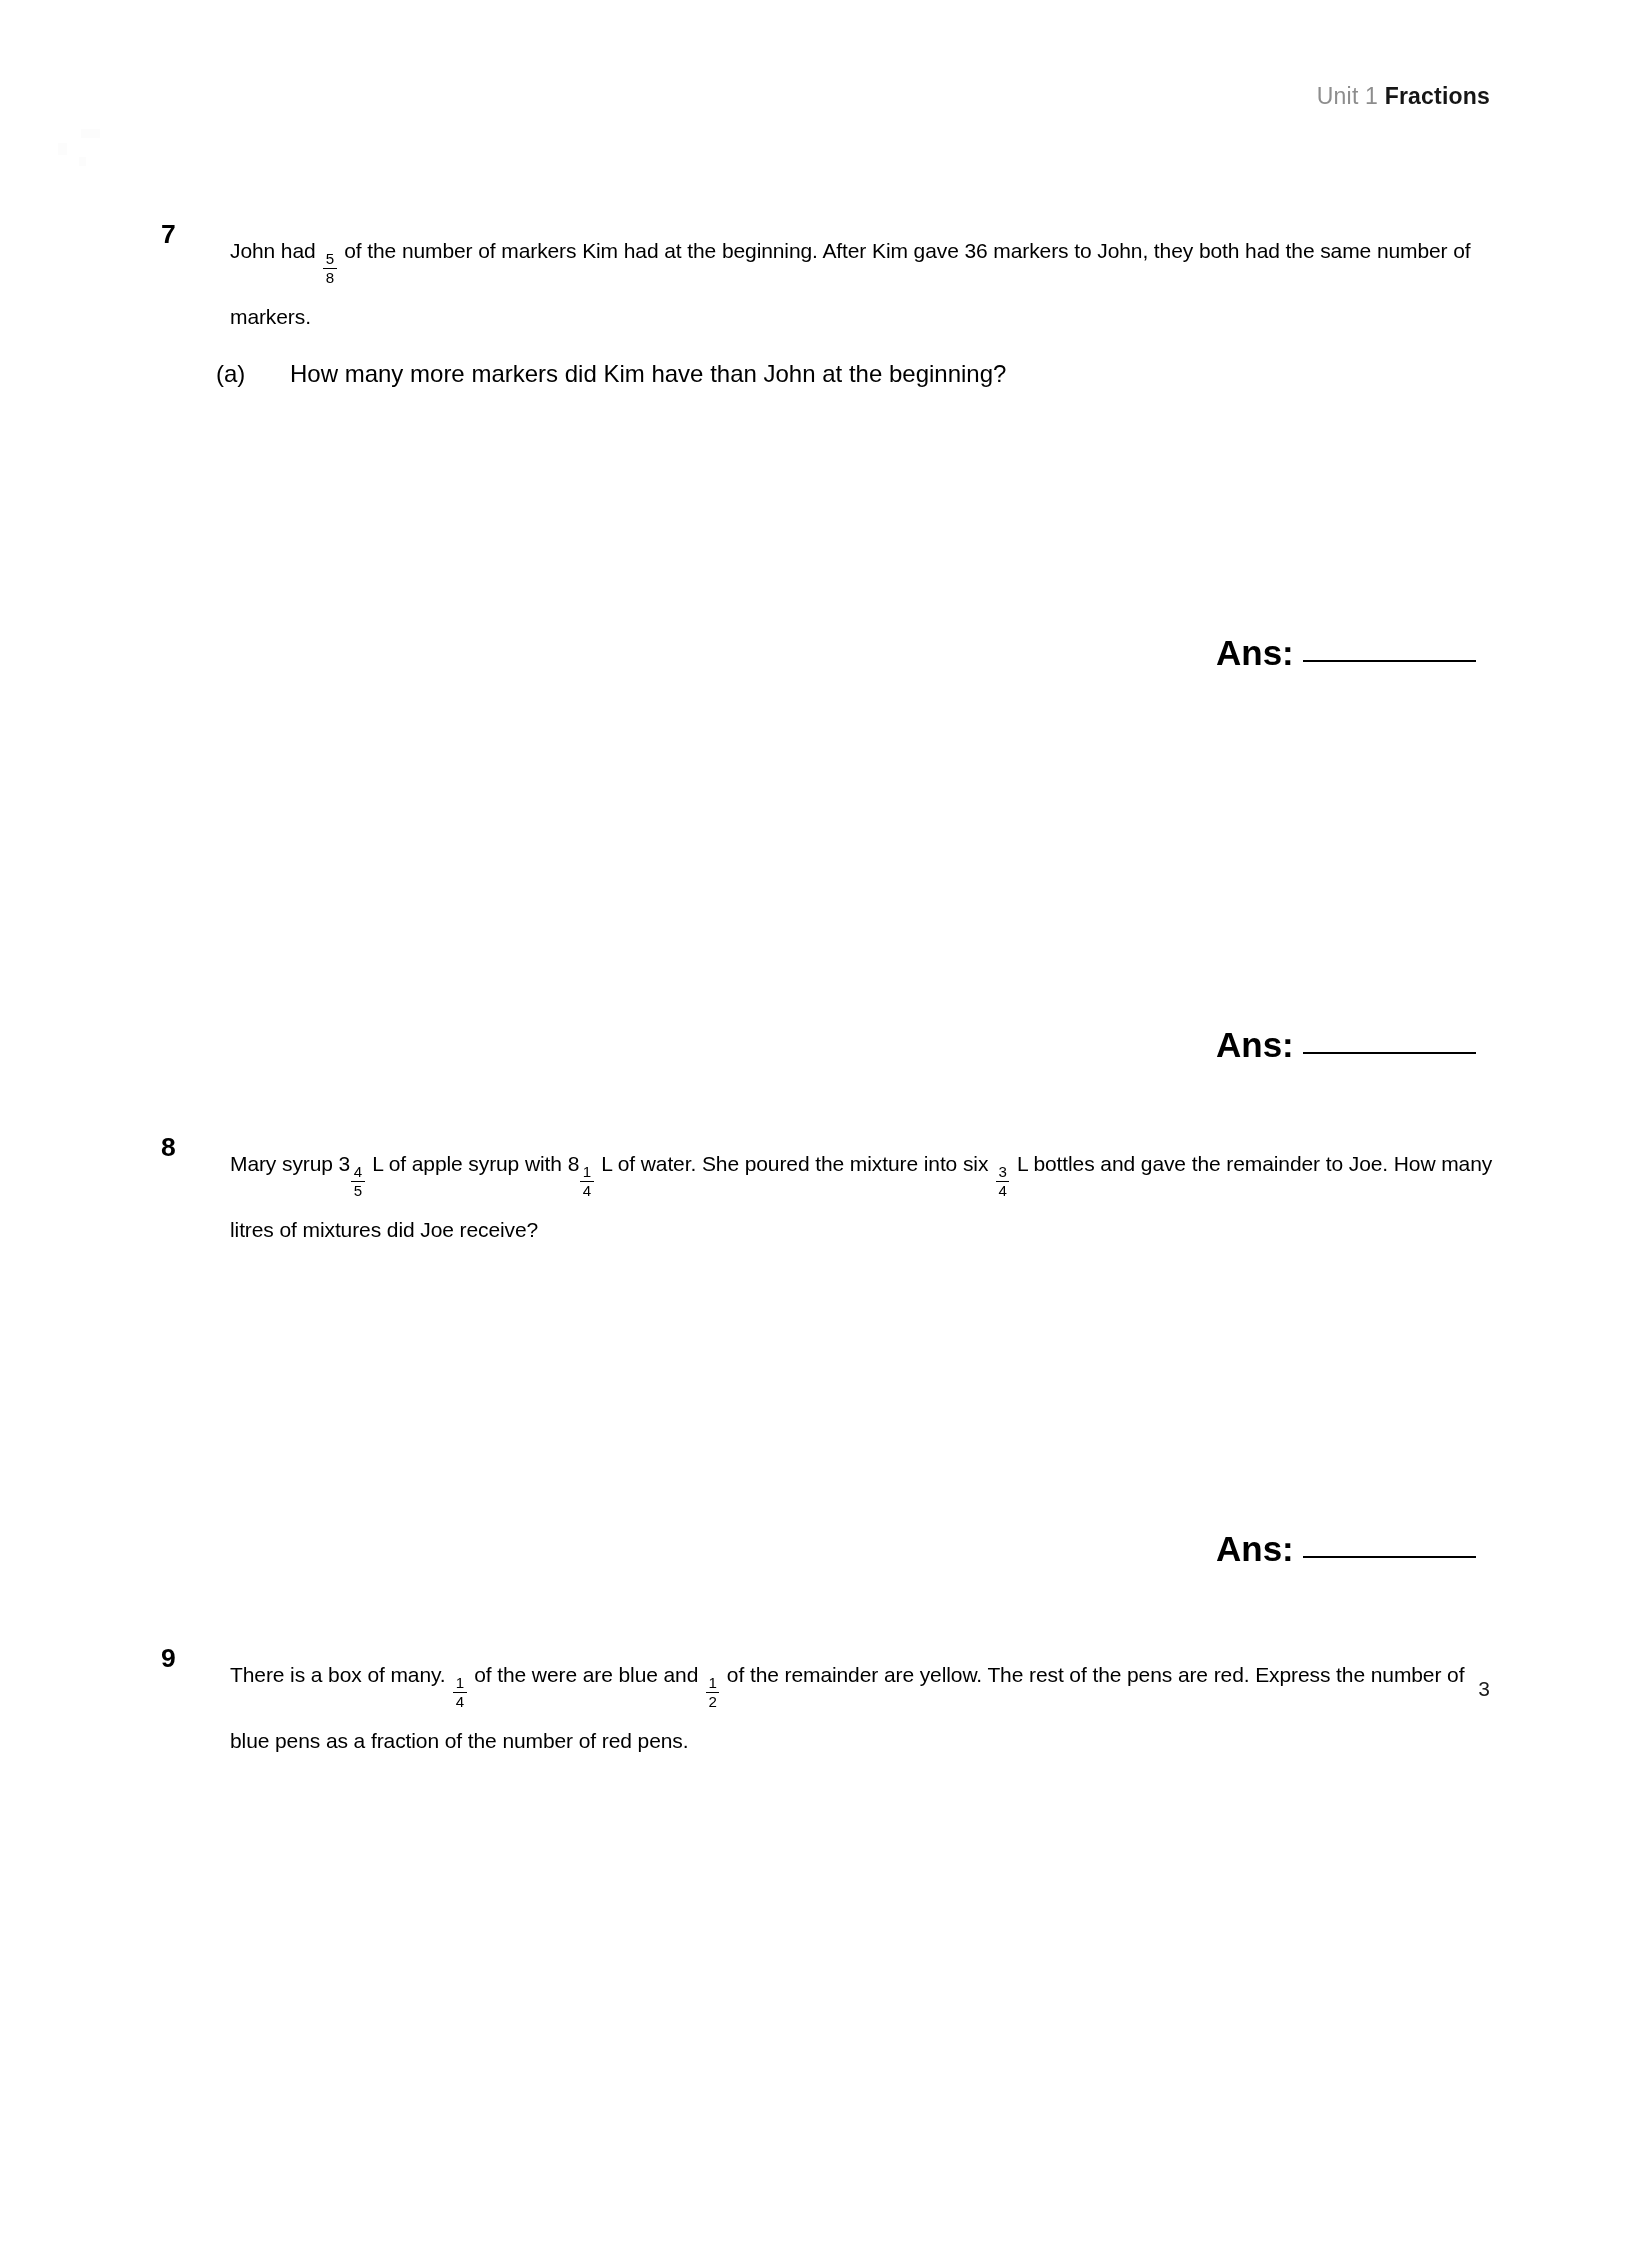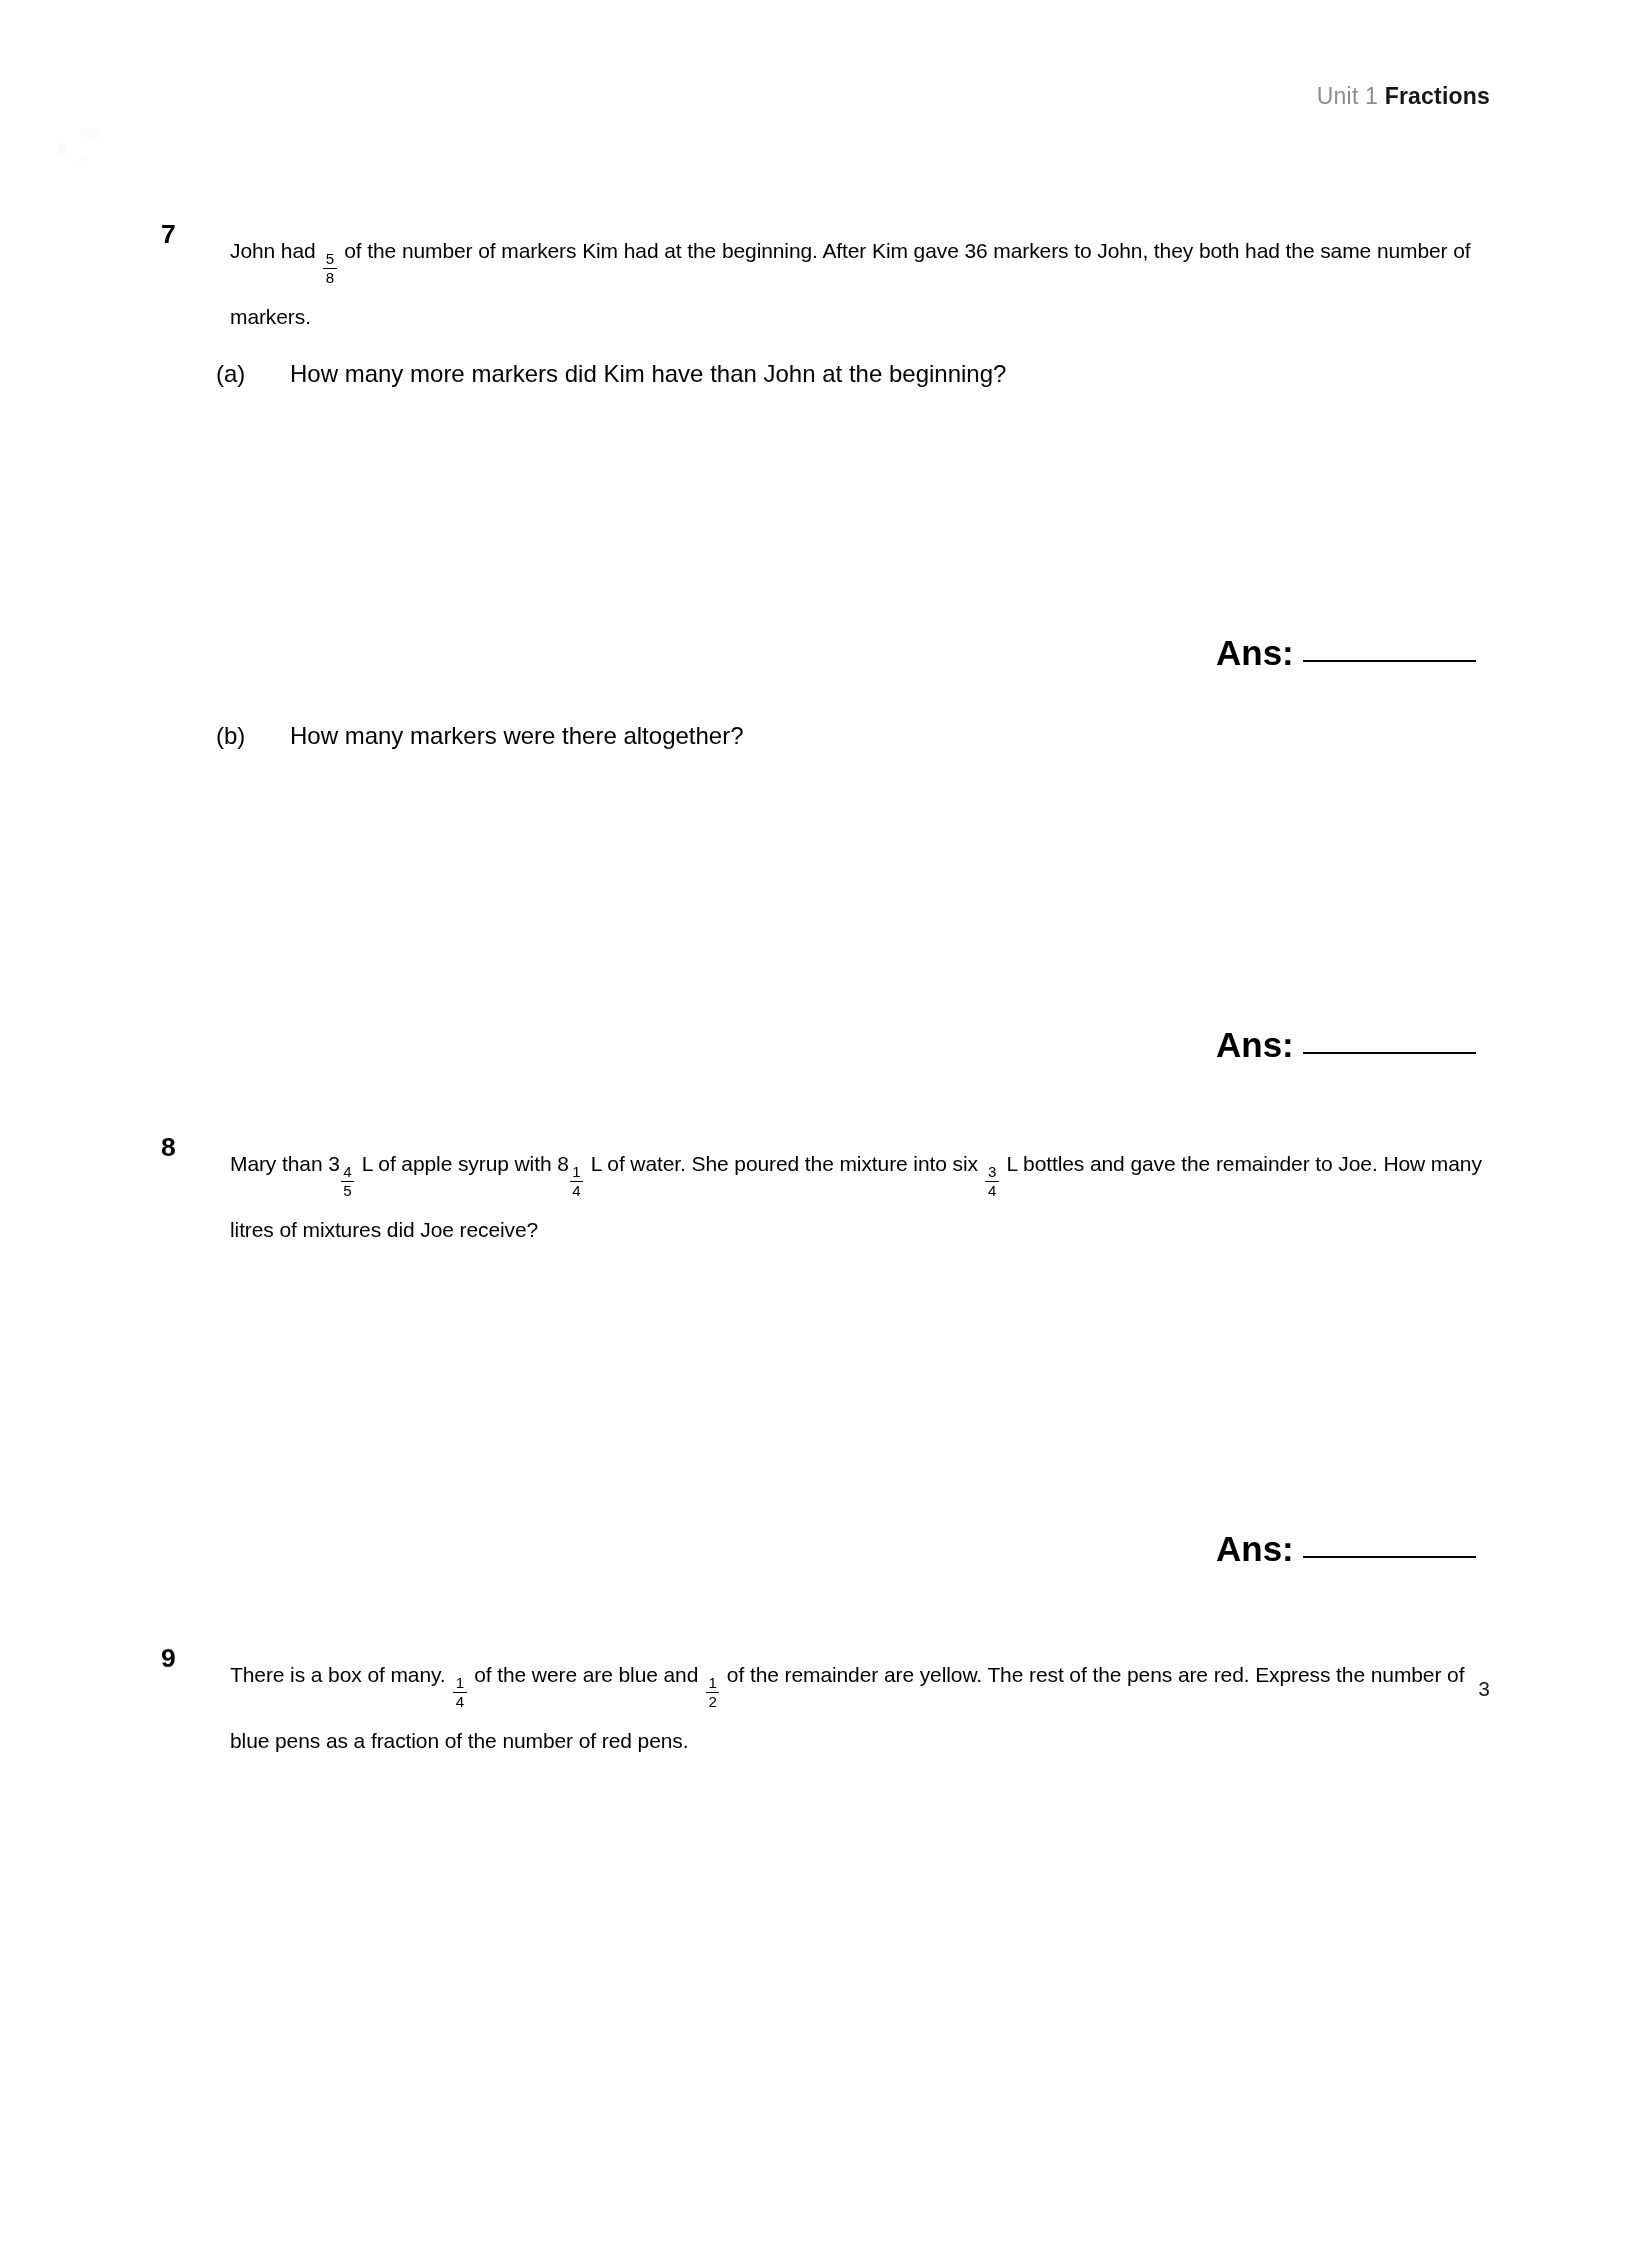--- a/index.html
+++ b/index.html
@@ -168,33 +168,30 @@
   </div>
 
   <div class="subpart" style="top:342px;">
     <span class="lbl">(a)</span><span class="txt">How many more markers did Kim have than John at the beginning?</span>
   </div>
 
   <div class="ansline" style="left:1216px; top:633px;">
     <span class="ans-label">Ans:</span><span class="ans-blank"></span>
   </div>
 
-  <div class="subpart" style="top:704px;">
-    <span class="lbl">(b)</span><span class="txt">How many markers were there altogether?</span>
-  </div>
 
   <div class="ansline" style="left:1216px; top:1025px;">
     <span class="ans-label">Ans:</span><span class="ans-blank"></span>
   </div>
 
   <div class="qblock" style="top:1132px;">
     <div class="qnum">8</div>
     <div class="qbody">
       <p>
-        <span>Mary than</span>
+        <span>Mary syrup</span>
         <span class="nb mixed"><span>3</span><span class="frac">
               <span class="num">4</span>
               <span class="den">5</span>
             </span></span>
         <span>L of apple syrup with</span>
         <span class="nb mixed"><span>8</span><span class="frac">
               <span class="num">1</span>
               <span class="den">4</span>
             </span></span>
         <span>L of water. She poured the mixture into six</span>

